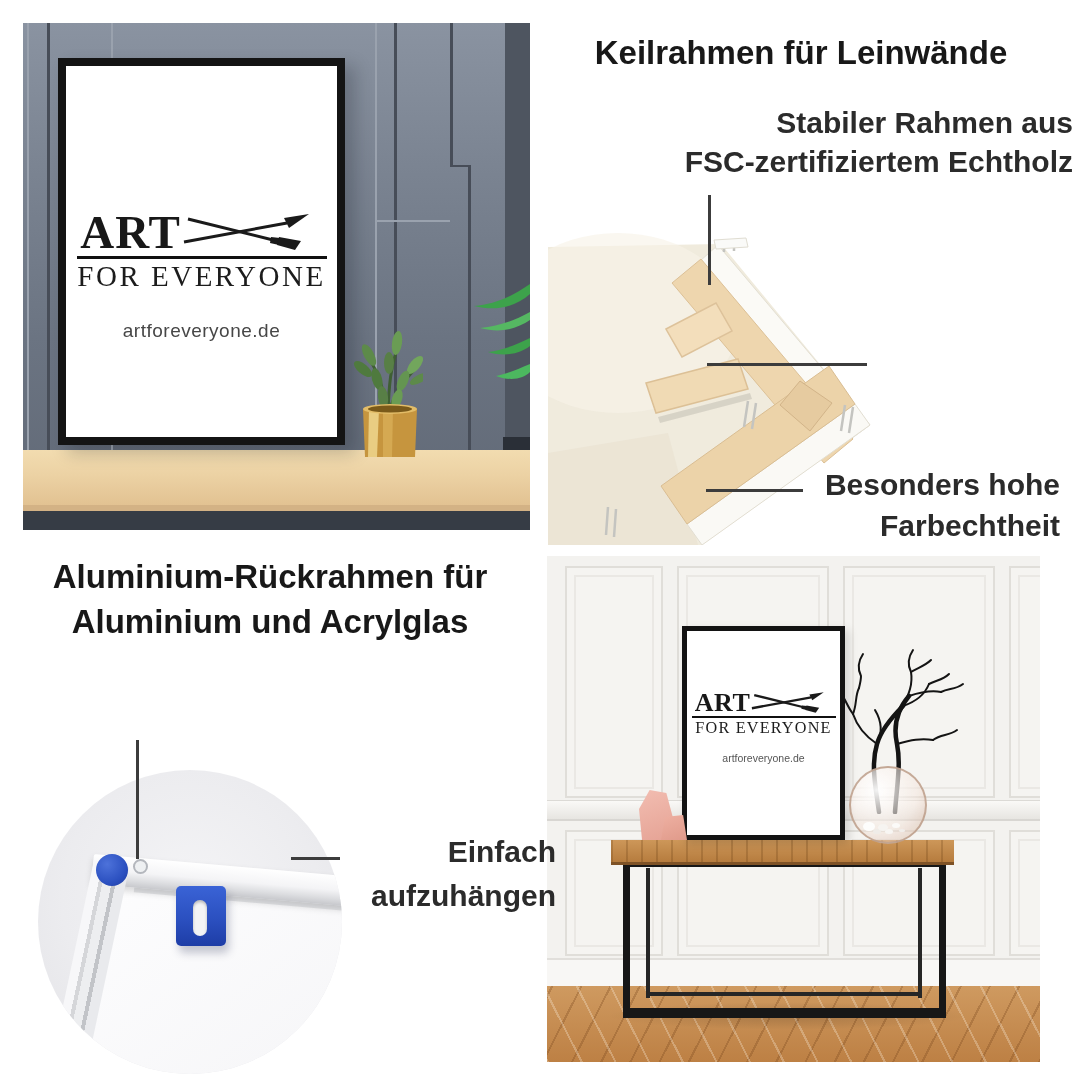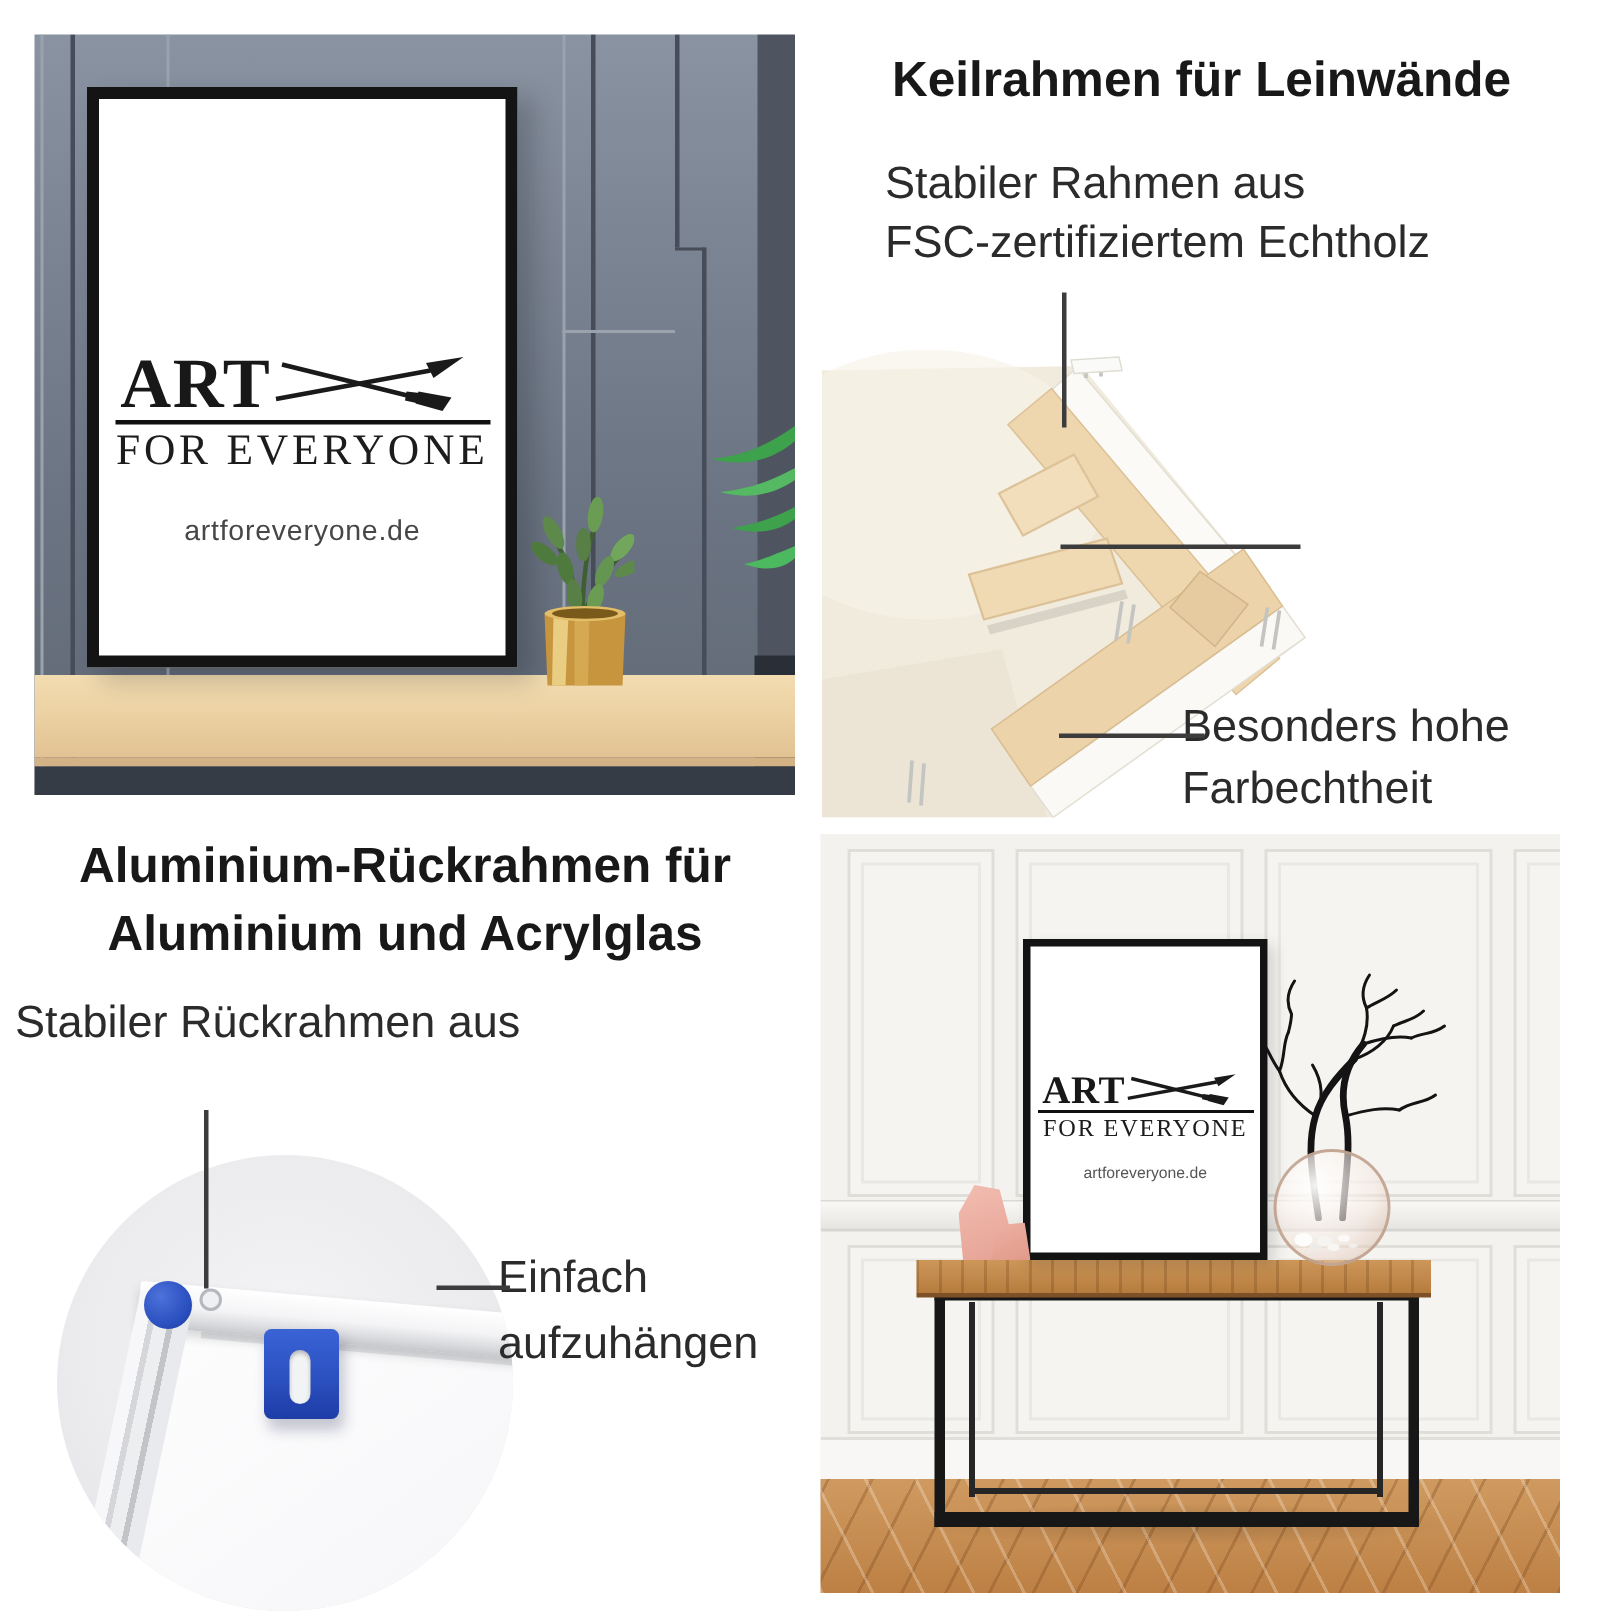--- a/index.html
+++ b/index.html
@@ -3,41 +3,41 @@
 <meta charset="utf-8">
 <style>
   html,body{margin:0;padding:0;background:#ffffff;}
   .stage{position:relative;width:1080px;height:1080px;background:#ffffff;overflow:hidden;
          font-family:"Liberation Sans","DejaVu Sans",sans-serif;color:#1f1f1f;}
   .abs{position:absolute;}
   .nowrap{white-space:nowrap;}
 
   
   .h-bold{font-weight:700;font-size:33px;line-height:45px;color:#181818;text-align:center;}
-  .ann{font-weight:400;font-size:30px;color:#2b2b2b;text-align:left;}
+  .ann{font-weight:700;font-size:30px;color:#2b2b2b;text-align:right;}
   .aline{background:#3c3c3c;}
 
   
   #photo1{left:23px;top:23px;width:507px;height:507px;overflow:hidden;
           background:linear-gradient(180deg,#8a93a1 0%,#7a8391 30%,#6b7482 62%,#606875 100%);}
   .seamL{background:#9aa2ae;width:2px;}
   .seamD{background:#474d58;width:3px;}
   .seamH{height:2px;}
   #p1-rightcol{left:482px;top:0;width:25px;height:507px;background:#4e5560;}
   #p1-plinth{left:480px;top:414px;width:27px;height:80px;background:#2a2f37;}
   #p1-shelf{left:0;top:427px;width:507px;height:55px;
             background:linear-gradient(180deg,#f2dcb0 0%,#ecd2a4 45%,#e2c292 100%);}
   #p1-shelf-lip{left:0;top:482px;width:507px;height:6px;background:#d3b285;}
   #p1-under{left:0;top:488px;width:507px;height:19px;background:#363c45;}
   #p1-poster{left:35px;top:35px;width:287px;height:387px;background:#ffffff;
              border:8px solid #141414;box-sizing:border-box;
              box-shadow:10px 8px 16px rgba(15,20,28,.22);}
   
   .logo{position:absolute;left:50%;transform:translateX(-50%);text-align:center;}
-  .logo-row{display:flex;align-items:flex-start;justify-content:center;margin-top:24px;}
+  .logo-row{display:flex;align-items:flex-start;justify-content:center;}
   .logo-art{font-family:"Liberation Serif","DejaVu Serif",serif;font-weight:700;color:#181818;}
   .logo-rule{background:#101010;}
   .logo-fe{font-family:"Liberation Serif","DejaVu Serif",serif;font-weight:400;color:#1c1c1c;}
   .logo-web{font-weight:400;color:#474747;}
   #logo1{top:146px;width:250px;}
   #logo1 .logo-art{font-size:47px;line-height:40px;letter-spacing:1px;}
   #logo1 .logo-rule{height:3px;margin-top:4px;}
   #logo1 .logo-fe{font-size:29px;letter-spacing:2.5px;margin-top:1px;}
   #logo1 .logo-web{font-size:19px;margin-top:27px;letter-spacing:.5px;}
 
@@ -304,21 +304,20 @@
     <div class="nowrap">Farbechtheit</div>
   </div>
   <div class="abs aline" style="left:706px;top:489px;width:97px;height:3px;"></div>
 
   <div class="abs h-bold" style="left:10px;top:554px;width:520px;">
     <div class="nowrap">Aluminium-Rückrahmen für</div>
     <div class="nowrap">Aluminium und Acrylglas</div>
   </div>
 
   <div class="abs ann" style="left:10px;top:661px;width:428px;line-height:42px;">
-    <div class="nowrap">Stabiler Rückrahmen aus</div>
   </div>
   <div class="abs aline" style="left:136px;top:740px;width:3px;height:119px;"></div>
 
   <div class="abs ann" style="left:332px;top:830px;width:224px;line-height:44px;">
     <div class="nowrap">Einfach</div>
     <div class="nowrap">aufzuhängen</div>
   </div>
   <div class="abs aline" style="left:291px;top:857px;width:49px;height:3px;"></div>
 
 </div>

